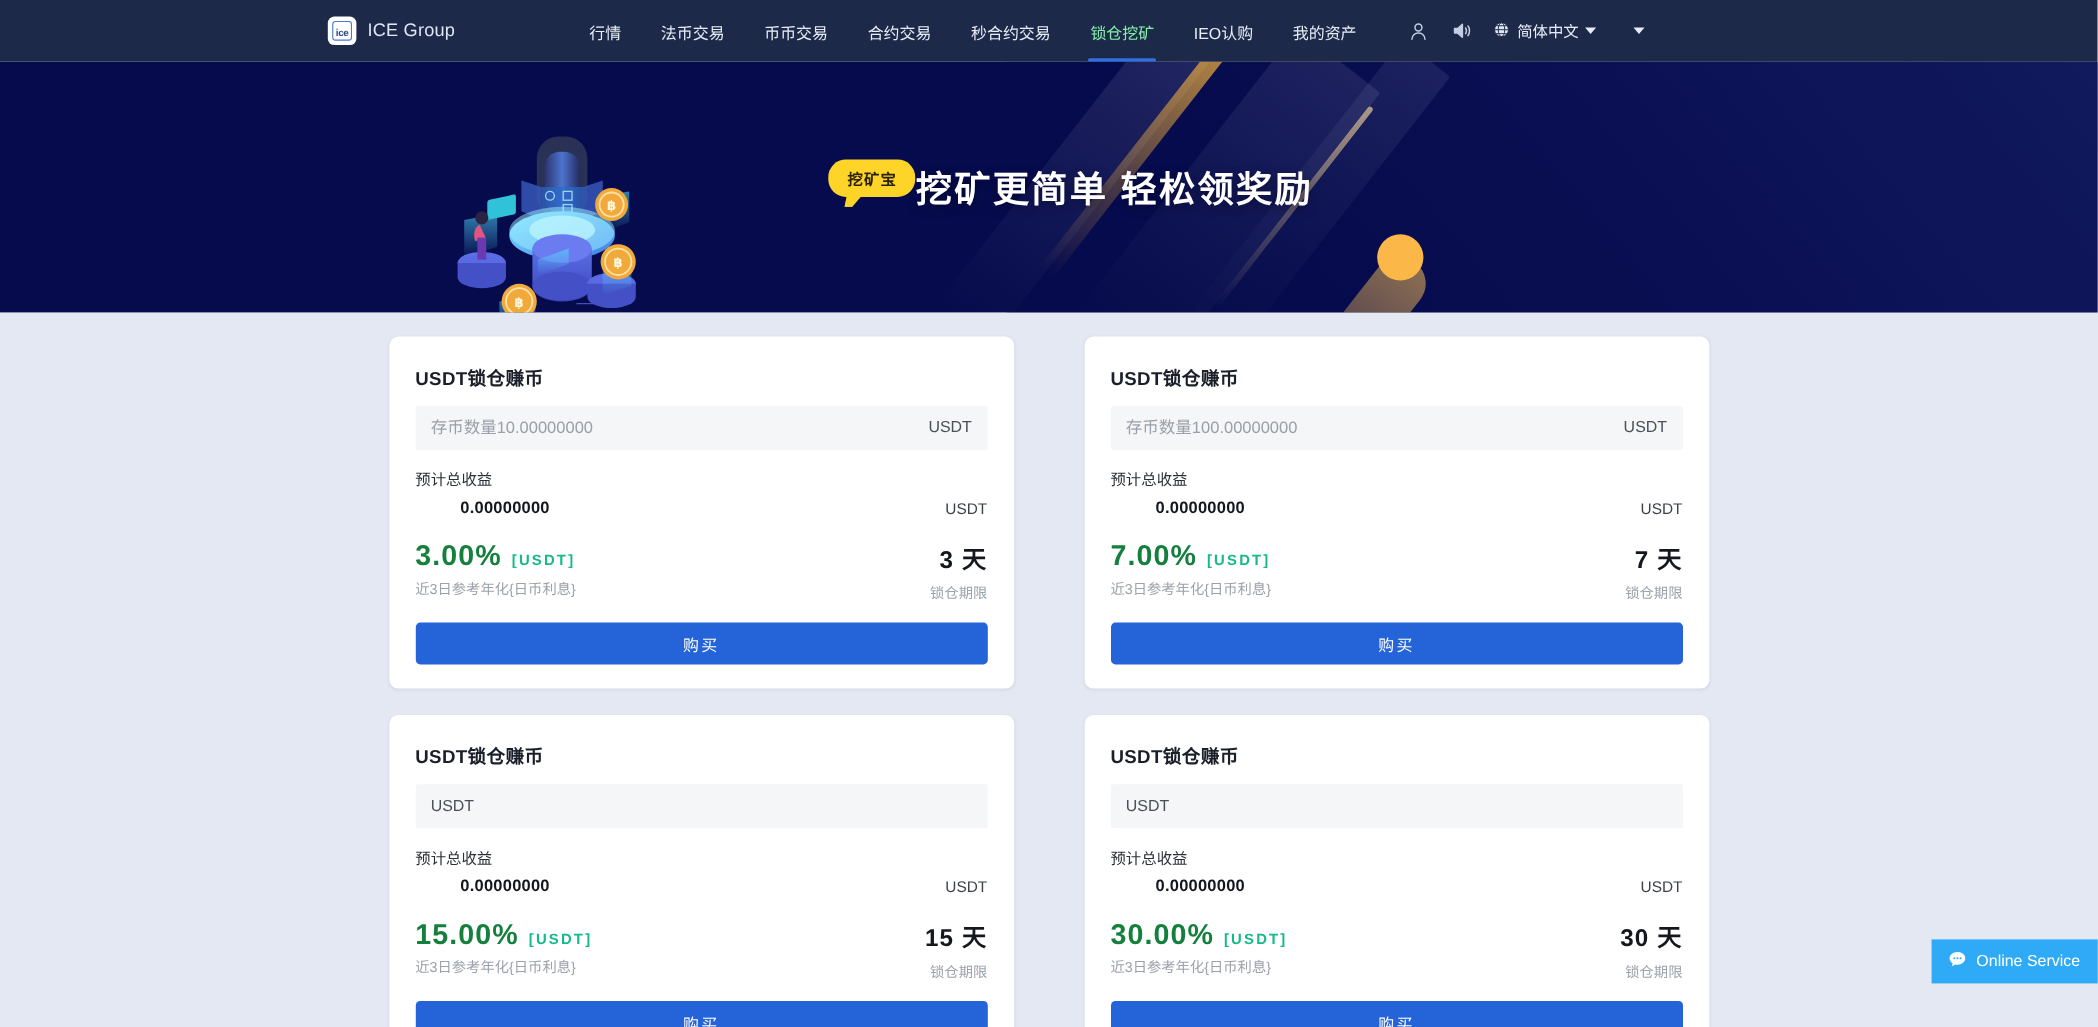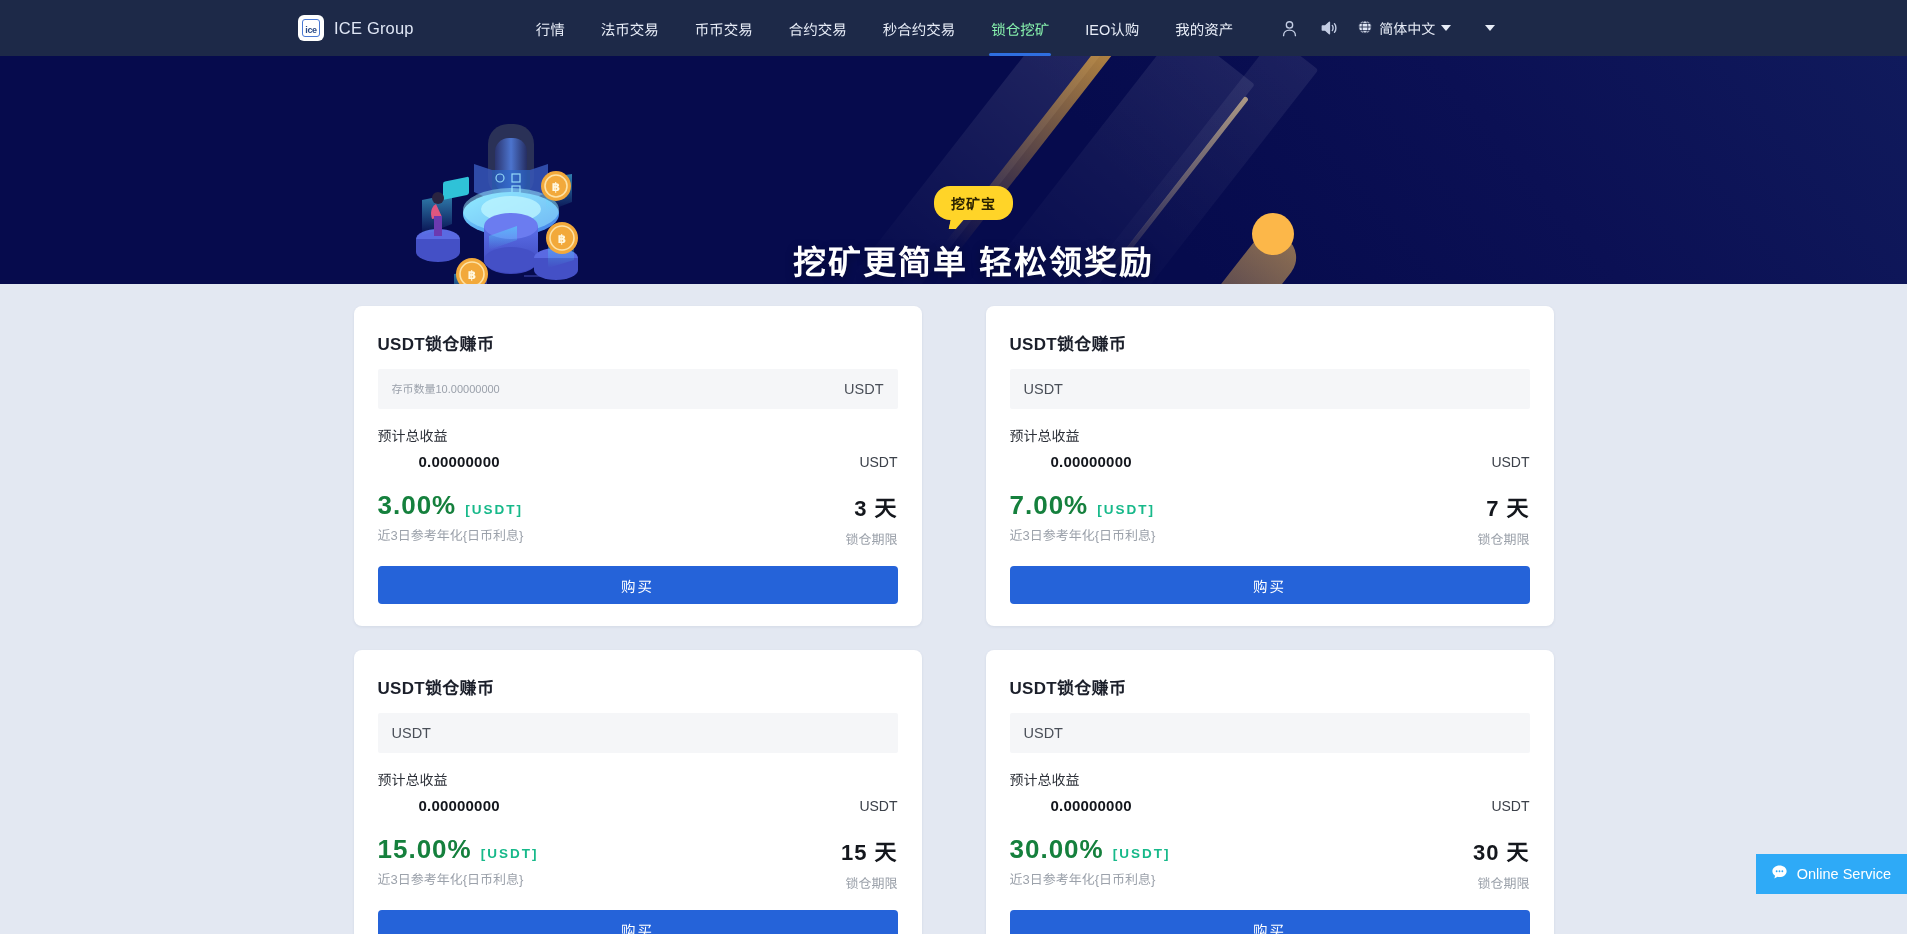--- a/index.html
+++ b/index.html
@@ -144,22 +144,22 @@
     border-radius: 50%;
     background: #fcb749;
   }
 
   
   .illus { position: absolute; left: 396px; top: 52px; width: 222px; height: 228px; }
 
   .banner-center {
     position: absolute;
     left: 0; right: 0; top: 0; bottom: 0;
-    display: flex; flex-direction: column;
-    align-items: center; justify-content: flex-end;
+    display: flex; flex-direction: row;
+    align-items: center; justify-content: center;
     padding-left: 40px;
   }
   .badge {
     position: relative;
     background: #ffd428;
     color: #2b2200;
     font-size: 14px;
     font-weight: 700;
     padding: 7px 17px;
     border-radius: 16px;
@@ -216,21 +216,21 @@
     background: #f5f6f8;
     height: 40px;
     display: flex; align-items: center;
     padding: 0 14px;
     border-radius: 2px;
   }
   .amount-input {
     flex: 1;
     background: transparent;
     border: 0; outline: 0;
-    font-size: 11px;
+    font-size: 15px;
     color: #33383f;
     font-family: inherit;
   }
   .amount-input::placeholder { color: #9aa0aa; }
   .amount-unit { font-size: 14.5px; color: #4a4f58; }
 
   .profit-label {
     margin-top: 16px;
     font-size: 14px;
     color: #2c3038;
@@ -474,20 +474,21 @@
           <span class="term-value">3 天</span>
           <span class="term-label">锁仓期限</span>
         </div>
       </div>
       <button class="buy-btn">购买</button>
     </div>
 
     <div class="card">
       <div class="card-title">USDT锁仓赚币</div>
       <div class="amount-field">
+        <input class="amount-input" type="text" placeholder="存币数量100.00000000" style="">
         <span class="amount-unit">USDT</span>
       </div>
       <div class="profit-label">预计总收益</div>
       <div class="profit-row">
         <span class="profit-value">0.00000000</span>
         <span class="profit-unit">USDT</span>
       </div>
       <div class="rate-row">
         <div class="rate-left">
           <div class="rate-line">

